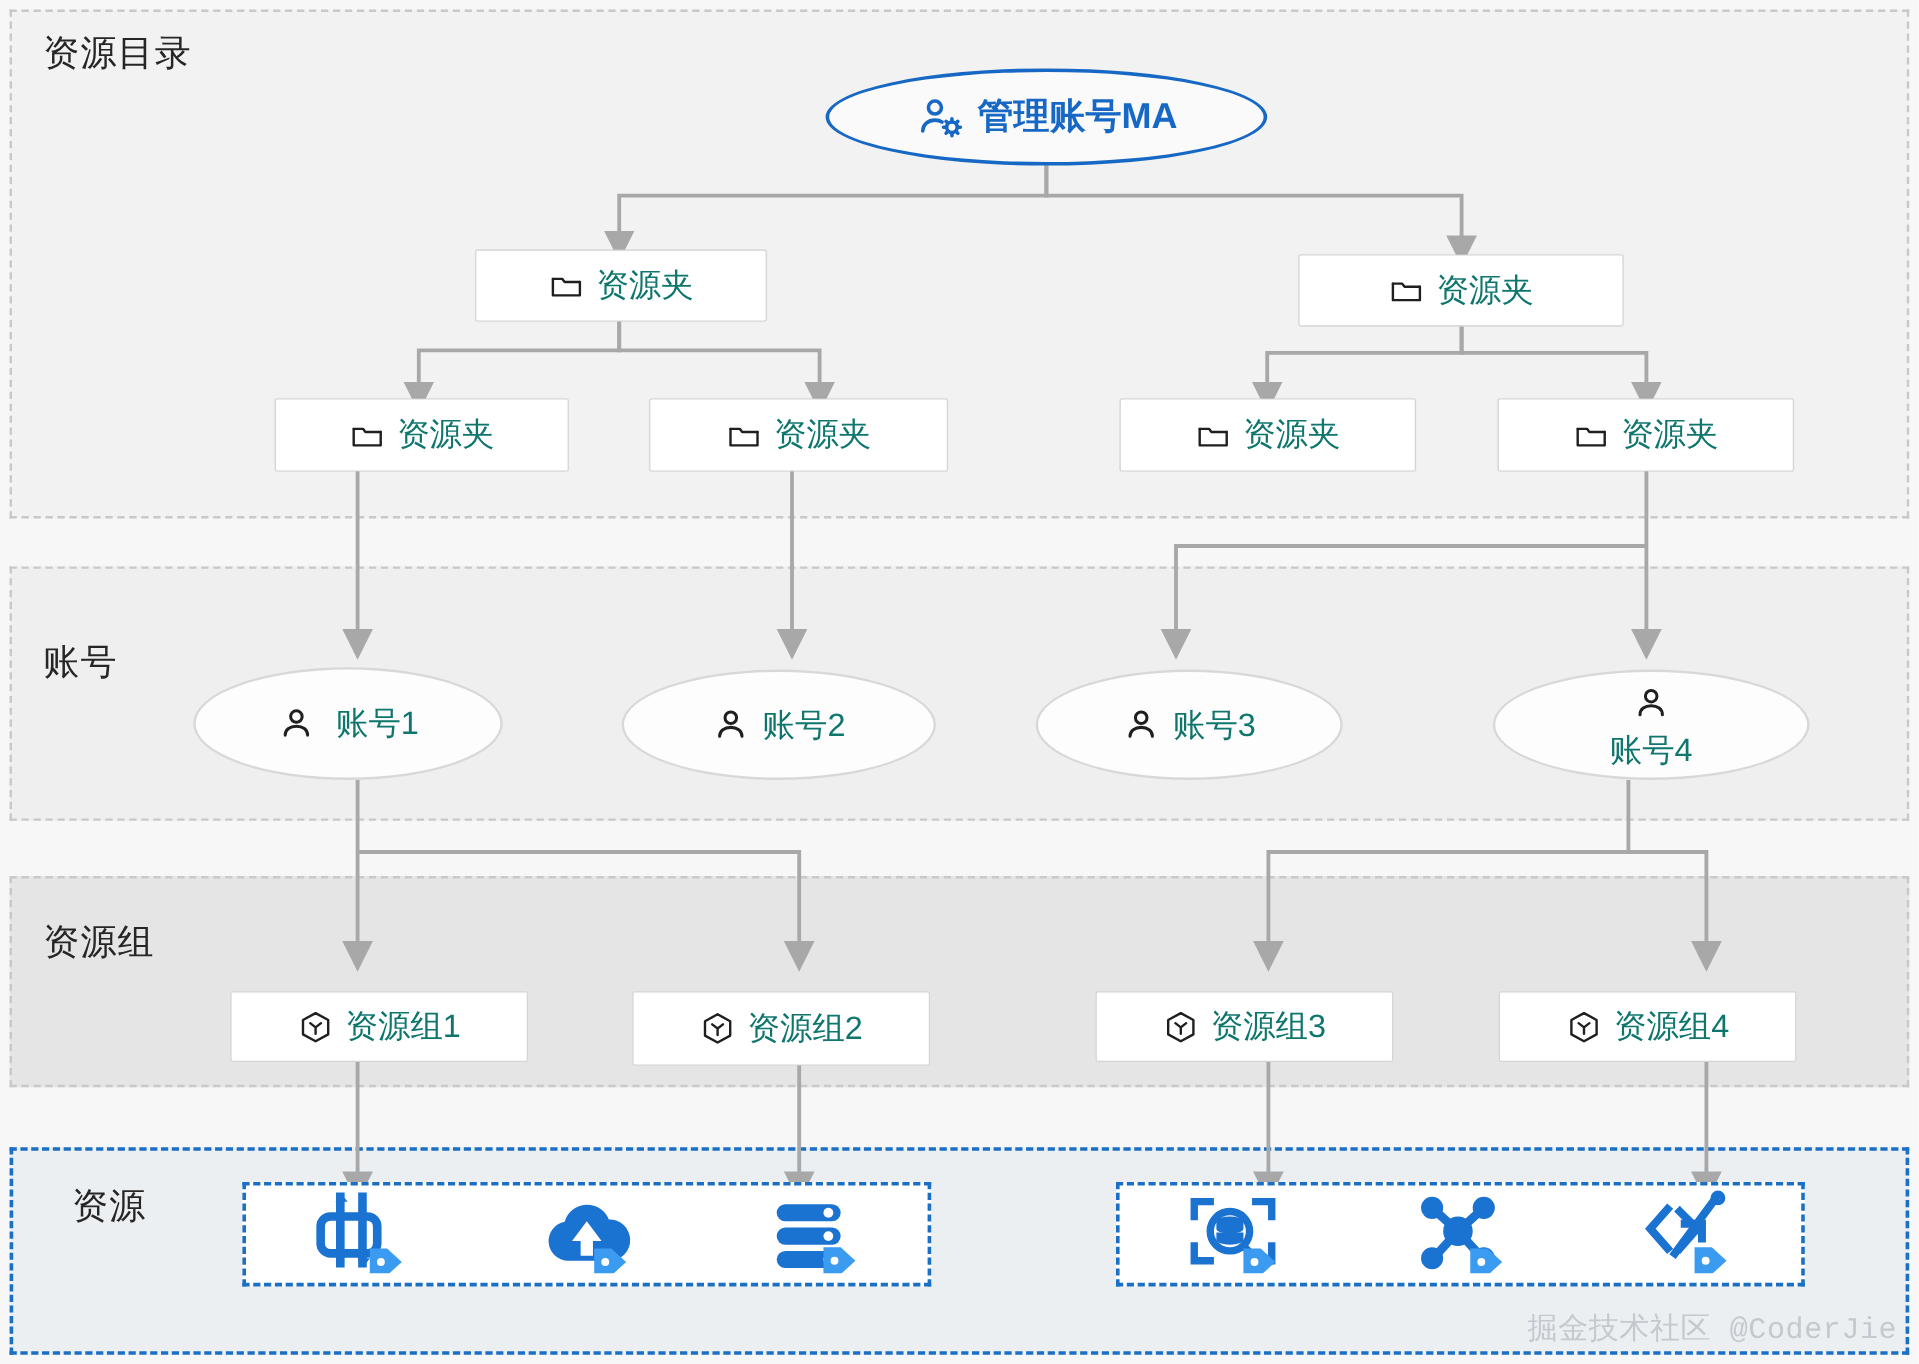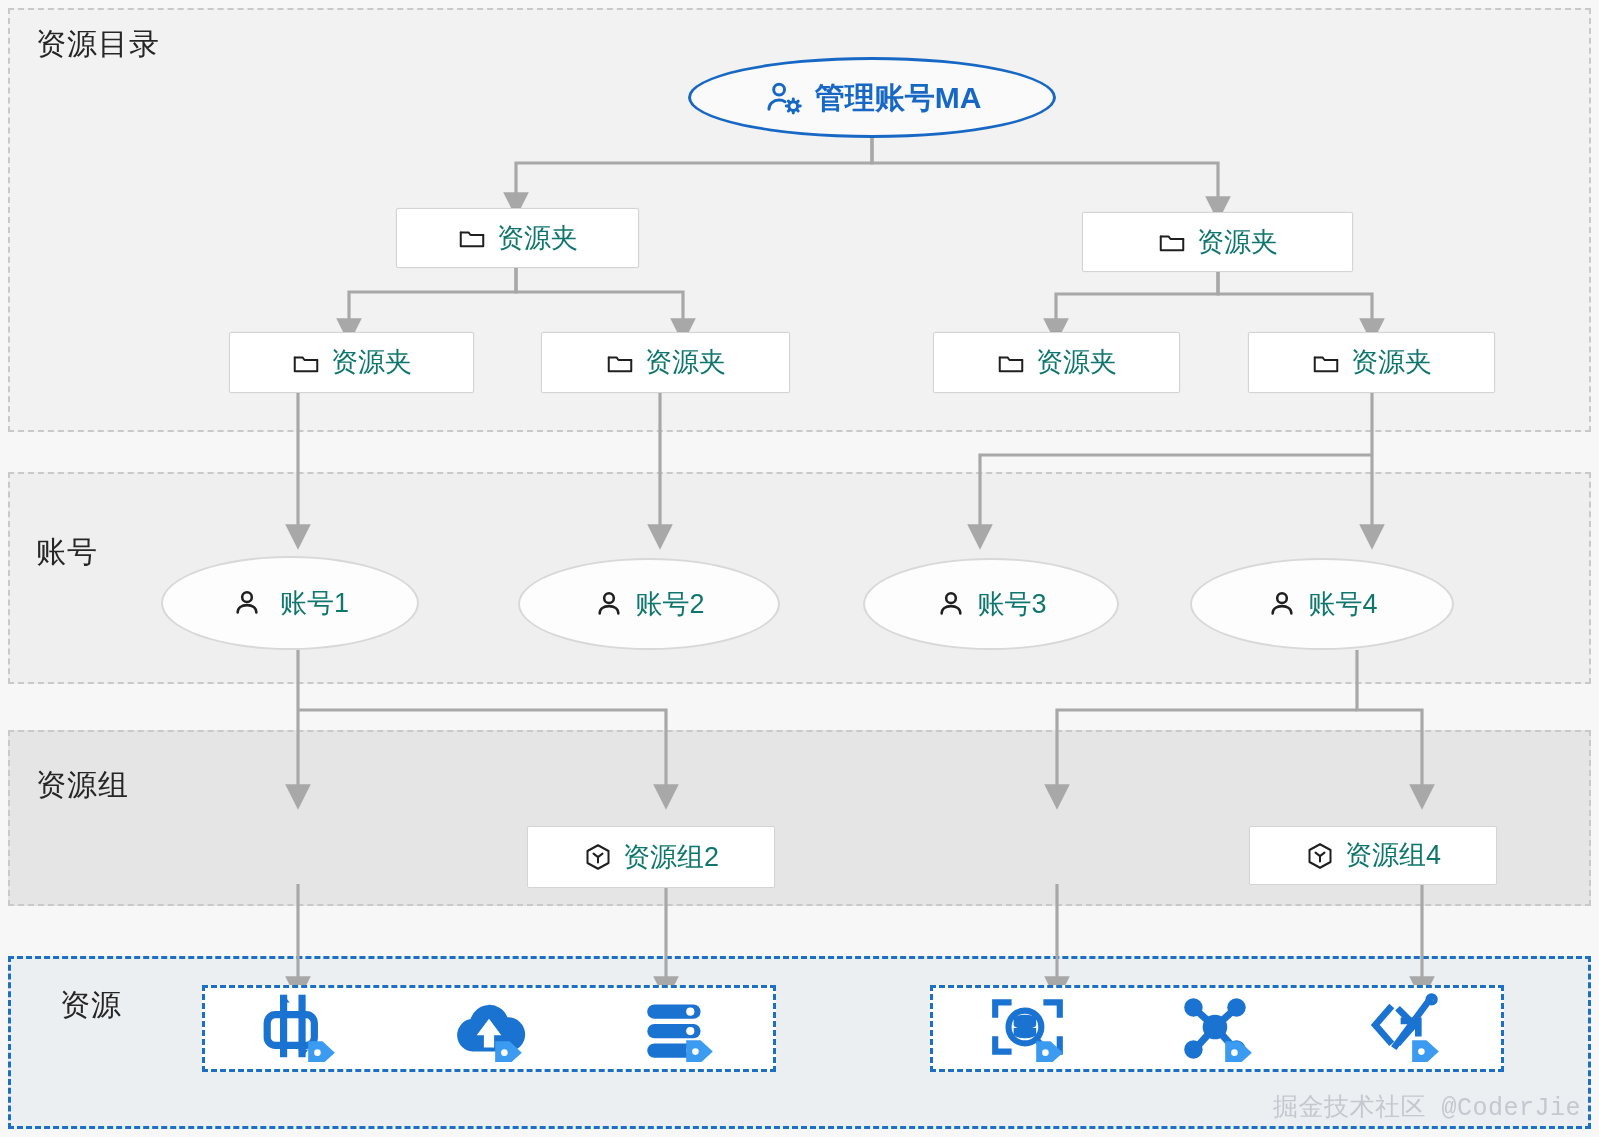--- a/index.html
+++ b/index.html
@@ -272,41 +272,59 @@
   <div class="node account-node" style="left:863px; top:558px; width:256px; height:92px;">
     <span>
       <svg width="32" height="32" viewBox="0 0 24 24" fill="none" stroke="#1f1f1f" stroke-width="1.9" stroke-linecap="round" stroke-linejoin="round">
         <circle cx="12" cy="7.6" r="3.6"></circle>
         <path d="M5 19.2c0-3.6 3.1-5.6 7-5.6s7 2 7 5.6"></path>
       </svg>
     </span>
     <span class="nlabel">账号3</span>
   </div>
 
-  <div class="node account-node" style="left:1190px; top:558px; width:264px; height:92px;">
+  <div class="node account-node" style="left:1244px; top:558px; width:264px; height:92px;flex-direction:column;">
     <span>
       <svg width="32" height="32" viewBox="0 0 24 24" fill="none" stroke="#1f1f1f" stroke-width="1.9" stroke-linecap="round" stroke-linejoin="round">
         <circle cx="12" cy="7.6" r="3.6"></circle>
         <path d="M5 19.2c0-3.6 3.1-5.6 7-5.6s7 2 7 5.6"></path>
       </svg>
     </span>
     <span class="nlabel">账号4</span>
   </div>
 
-
-  <div class="node rg-node" style="left:527px; top:826px; width:248px; height:62px;align-items:center;">
+  <div class="node rg-node" style="left:192px; top:826px; width:248px; height:59px;">
     <span>
       <svg width="30" height="30" viewBox="0 0 24 24" fill="none" stroke="#1f1f1f" stroke-width="1.6" stroke-linecap="round" stroke-linejoin="round">
         <path d="M12 2.6 20.4 7.2v9.6L12 21.4 3.6 16.8V7.2z"></path>
         <path d="M12 12.1 8.4 9.3M12 12.1l3.6-2.8M12 12.1v4.3"></path>
       </svg>
     </span>
+    <span class="nlabel">资源组1</span>
+  </div>
+
+  <div class="node rg-node" style="left:527px; top:826px; width:248px; height:62px;align-items:center;">
+    <span>
+      <svg width="30" height="30" viewBox="0 0 24 24" fill="none" stroke="#1f1f1f" stroke-width="1.6" stroke-linecap="round" stroke-linejoin="round">
+        <path d="M12 2.6 20.4 7.2v9.6L12 21.4 3.6 16.8V7.2z"></path>
+        <path d="M12 12.1 8.4 9.3M12 12.1l3.6-2.8M12 12.1v4.3"></path>
+      </svg>
+    </span>
     <span class="nlabel">资源组2</span>
   </div>
 
+  <div class="node rg-node" style="left:913px; top:826px; width:248px; height:59px;">
+    <span>
+      <svg width="30" height="30" viewBox="0 0 24 24" fill="none" stroke="#1f1f1f" stroke-width="1.6" stroke-linecap="round" stroke-linejoin="round">
+        <path d="M12 2.6 20.4 7.2v9.6L12 21.4 3.6 16.8V7.2z"></path>
+        <path d="M12 12.1 8.4 9.3M12 12.1l3.6-2.8M12 12.1v4.3"></path>
+      </svg>
+    </span>
+    <span class="nlabel">资源组3</span>
+  </div>
 
   <div class="node rg-node" style="left:1249px; top:826px; width:248px; height:59px;">
     <span>
       <svg width="30" height="30" viewBox="0 0 24 24" fill="none" stroke="#1f1f1f" stroke-width="1.6" stroke-linecap="round" stroke-linejoin="round">
         <path d="M12 2.6 20.4 7.2v9.6L12 21.4 3.6 16.8V7.2z"></path>
         <path d="M12 12.1 8.4 9.3M12 12.1l3.6-2.8M12 12.1v4.3"></path>
       </svg>
     </span>
     <span class="nlabel">资源组4</span>
   </div>

